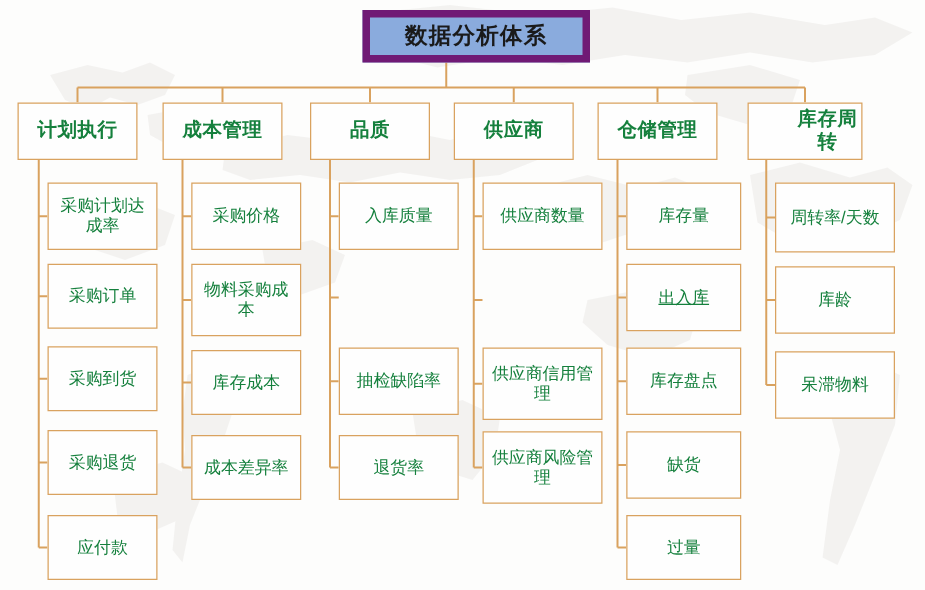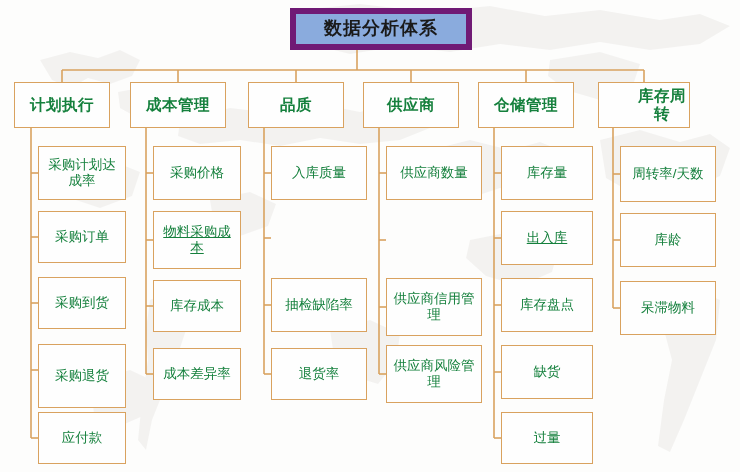--- a/index.html
+++ b/index.html
@@ -131,25 +131,25 @@
       <line x1="613" y1="174" x2="620" y2="174" stroke="#d9a25f" stroke-width="1.6"></line>
       <line x1="613" y1="240" x2="620" y2="240" stroke="#d9a25f" stroke-width="1.6"></line>
       <line x1="613" y1="308" x2="620" y2="308" stroke="#d9a25f" stroke-width="1.6"></line>
     </svg>
 
 <div class="node root-node" style="left: 266px; top: 8px; width: 182px; height: 42px;">数据分析体系</div>
     <div class="node head-node" style="left: 14px; top: 82px; width: 96px; height: 46px;">计划执行</div>
     <div class="node leaf-node" style="left: 38px; top: 146px; width: 88px; height: 54px;">采购计划达成率</div>
     <div class="node leaf-node" style="left: 38px; top: 211px; width: 88px; height: 52px;">采购订单</div>
     <div class="node leaf-node" style="left: 38px; top: 277px; width: 88px; height: 52px;">采购到货</div>
-    <div class="node leaf-node" style="left: 38px; top: 344px; width: 88px; height: 64px;">采购退货</div>
+    <div class="node leaf-node" style="left: 38px; top: 344px; width: 88px; height: 52px;">采购退货</div>
     <div class="node leaf-node" style="left: 38px; top: 412px; width: 88px; height: 52px;">应付款</div>
     <div class="node head-node" style="left: 130px; top: 82px; width: 96px; height: 46px;">成本管理</div>
     <div class="node leaf-node" style="left: 153px; top: 146px; width: 88px; height: 54px;">采购价格</div>
-    <div class="node leaf-node" style="left: 153px; top: 211px; width: 88px; height: 58px; text-decoration: underline;">物料采购成本</div>
+    <div class="node leaf-node" style="left: 153px; top: 211px; width: 88px; height: 58px;">物料采购成本</div>
     <div class="node leaf-node" style="left: 153px; top: 280px; width: 88px; height: 52px;">库存成本</div>
     <div class="node leaf-node" style="left: 153px; top: 348px; width: 88px; height: 52px;">成本差异率</div>
     <div class="node head-node" style="left: 248px; top: 82px; width: 96px; height: 46px;">品质</div>
     <div class="node leaf-node" style="left: 271px; top: 146px; width: 96px; height: 54px;">入库质量</div>
     <div class="node leaf-node" style="left: 271px; top: 278px; width: 96px; height: 54px;">抽检缺陷率</div>
     <div class="node leaf-node" style="left: 271px; top: 348px; width: 96px; height: 52px;">退货率</div>
     <div class="node head-node" style="left: 363px; top: 82px; width: 96px; height: 46px;">供应商</div>
     <div class="node leaf-node" style="left: 386px; top: 146px; width: 96px; height: 54px;">供应商数量</div>
     <div class="node leaf-node" style="left: 386px; top: 278px; width: 96px; height: 58px;">供应商信用管理</div>
     <div class="node leaf-node" style="left: 386px; top: 345px; width: 96px; height: 58px;">供应商风险管理</div>

